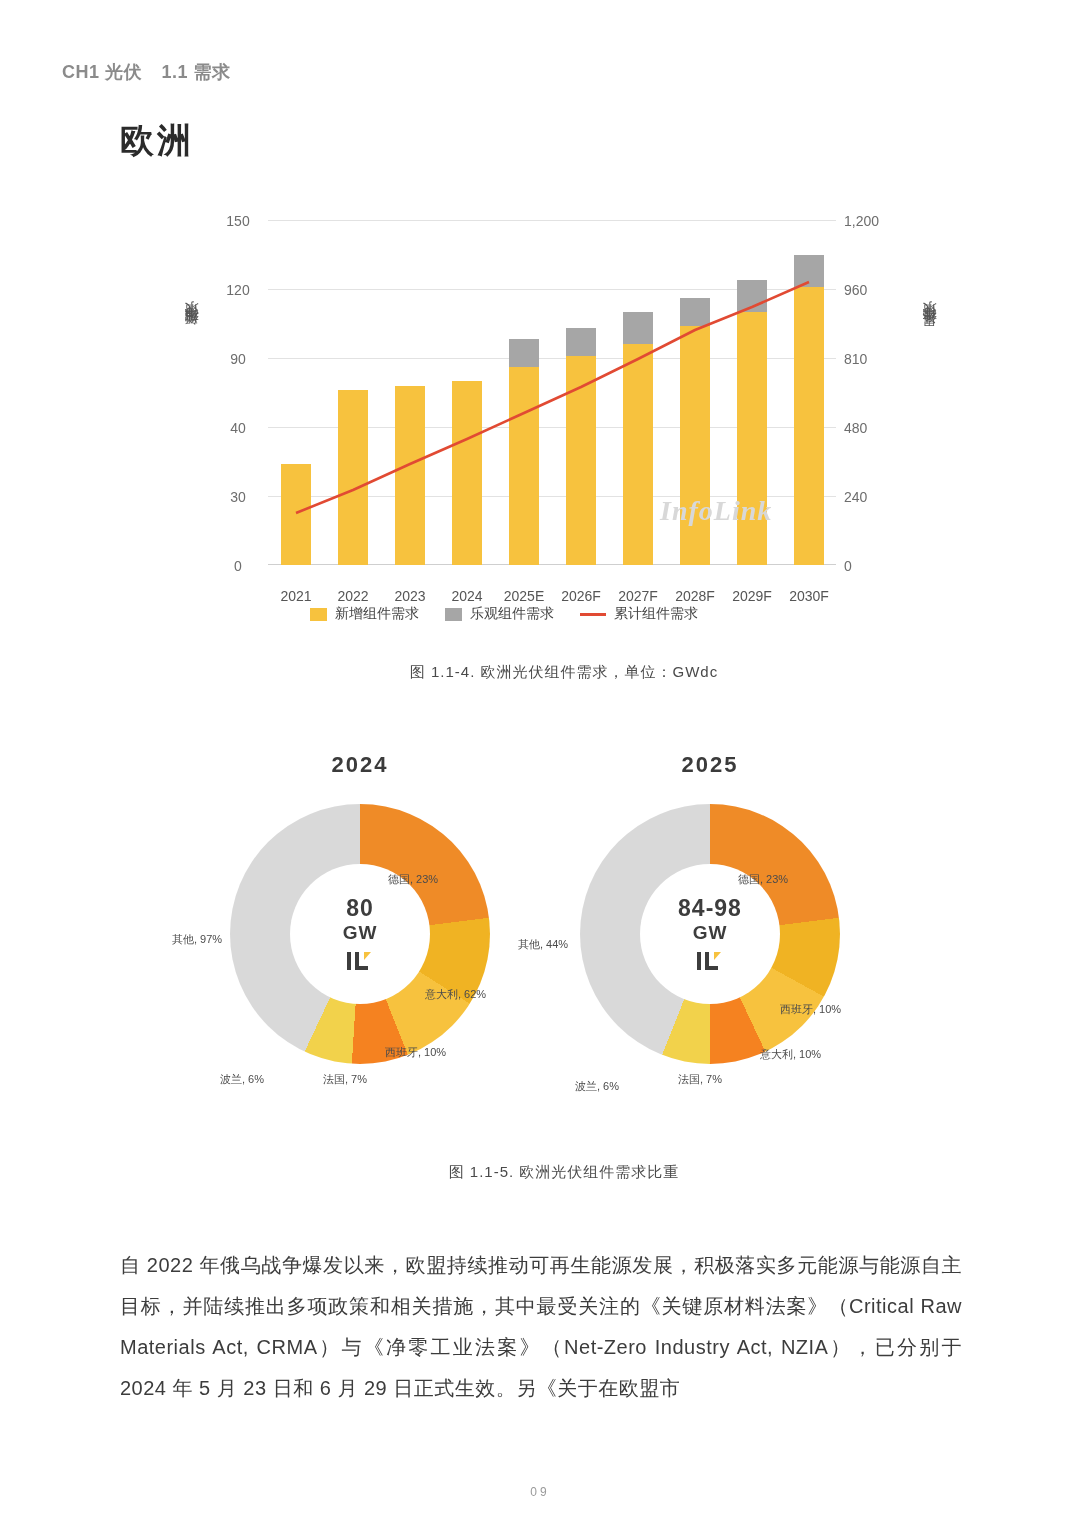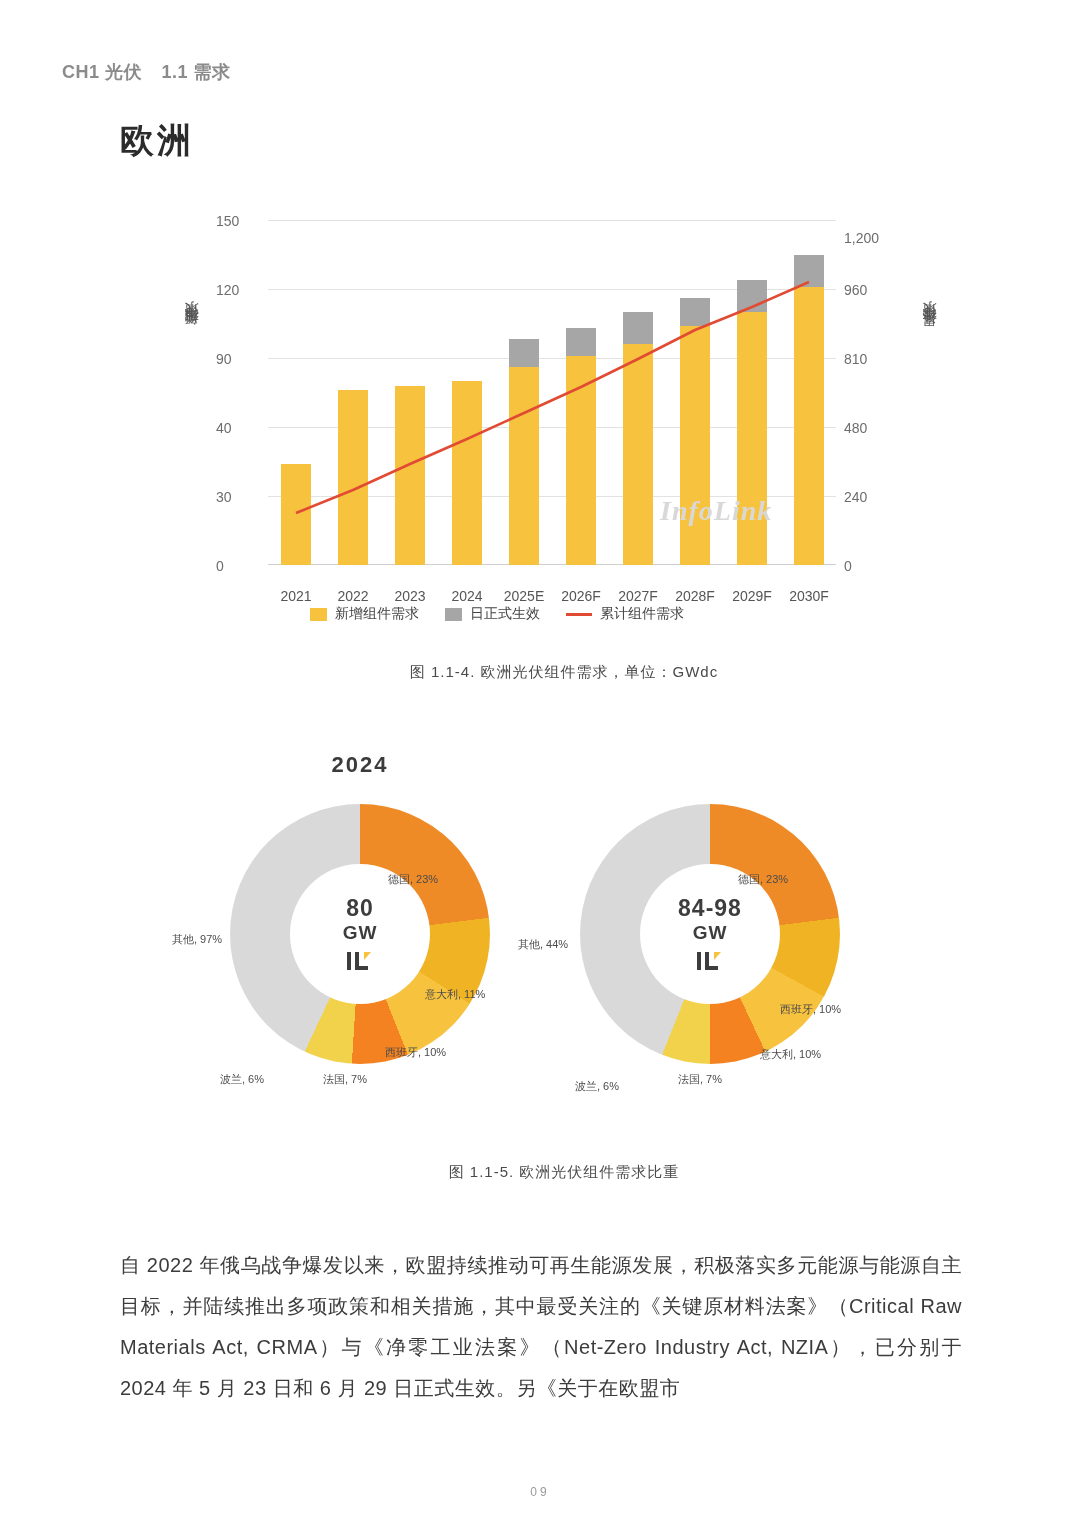--- a/index.html
+++ b/index.html
@@ -65,21 +65,21 @@
     left: 0;
     bottom: 0;
     width: 100%;
     height: 1px;
     background: #cfcfcf;
   }
   .ytick {
     position: absolute;
     font-size: 14px;
     color: #6d6d6d;
-    text-align: left;
+    text-align: center;
     width: 44px;
   }
   .ytick.left { left: 96px; }
   .ytick.right { left: 724px; text-align: left; width: 60px; }
 
   .bar-col {
     position: absolute;
     bottom: 0;
     width: 30px;
   }
@@ -269,21 +269,21 @@
   <div class="ylabel-left">新增组件需求</div>
   <div class="ylabel-right">累计组件需求</div>
 
   <div class="ytick left" style="top:8px">150</div>
   <div class="ytick left" style="top:77px">120</div>
   <div class="ytick left" style="top:146px">90</div>
   <div class="ytick left" style="top:215px">40</div>
   <div class="ytick left" style="top:284px">30</div>
   <div class="ytick left" style="top:353px">0</div>
 
-  <div class="ytick right" style="top:25px">1,200</div>
+  <div class="ytick right" style="top:8px">1,200</div>
   <div class="ytick right" style="top:77px">960</div>
   <div class="ytick right" style="top:146px">810</div>
   <div class="ytick right" style="top:215px">480</div>
   <div class="ytick right" style="top:284px">240</div>
   <div class="ytick right" style="top:353px">0</div>
 
   <div class="plot">
     <div class="gridline" style="top:0px"></div>
     <div class="gridline" style="top:69px"></div>
     <div class="gridline" style="top:138px"></div>
@@ -350,21 +350,21 @@
 
   <div class="watermark">InfoLink</div>
 
   <div class="legend">
     <div class="item">
       <span class="sw" style="background:#f7c23e"></span>
       <span>新增组件需求</span>
     </div>
     <div class="item">
       <span class="sw" style="background:#a6a6a6"></span>
-      <span>日正式生效</span>
+      <span>乐观组件需求</span>
     </div>
     <div class="item">
       <span class="sw line" style="background:#e14a33"></span>
       <span>累计组件需求</span>
     </div>
   </div>
 </div>
 
 <div class="caption" id="caption1">图 1.1-4. 欧洲光伏组件需求，单位：GWdc</div>
 
@@ -379,28 +379,29 @@
         <div class="logo-mark">
           <svg width="30" height="22" viewBox="0 0 30 22">
             <rect x="2" y="2" width="4" height="18" fill="#3d3d3d"></rect>
             <path d="M10 2 h4 v14 h9 v4 h-13 z" fill="#3d3d3d"></path>
             <path d="M19 2 h7 l-7 8 z" fill="#f7c23e"></path>
           </svg>
         </div>
       </div>
     </div>
     <div class="slice-label" style="left:208px; top:120px">德国, 23%</div>
-    <div class="slice-label" style="left:245px; top:235px">意大利, 11%</div>
+    <div class="slice-label" style="left:245px; top:235px">意大利, 62%</div>
     <div class="slice-label" style="left:205px; top:293px">西班牙, 10%</div>
     <div class="slice-label" style="left:143px; top:320px">法国, 7%</div>
     <div class="slice-label" style="left:40px;  top:320px">波兰, 6%</div>
     <div class="slice-label" style="left:-8px;  top:180px">其他, 97%</div>
   </div>
 
   <div class="donut-unit" id="donut-2025">
+    <div class="donut-year">2025</div>
     <div class="donut" style="background: conic-gradient(#ef8b27 0deg 82.8deg, #f0b323 82.8deg 118.8deg, #f7c23e 118.8deg 154.8deg, #f58220 154.8deg 180deg, #f2d24b 180deg 201.6deg, #d9d9d9 201.6deg 360deg);">
       <div class="donut-hole">
         <div class="donut-center-val">84-98</div>
         <div class="donut-center-unit">GW</div>
         <div class="logo-mark">
           <svg width="30" height="22" viewBox="0 0 30 22">
             <rect x="2" y="2" width="4" height="18" fill="#3d3d3d"></rect>
             <path d="M10 2 h4 v14 h9 v4 h-13 z" fill="#3d3d3d"></path>
             <path d="M19 2 h7 l-7 8 z" fill="#f7c23e"></path>
           </svg>

